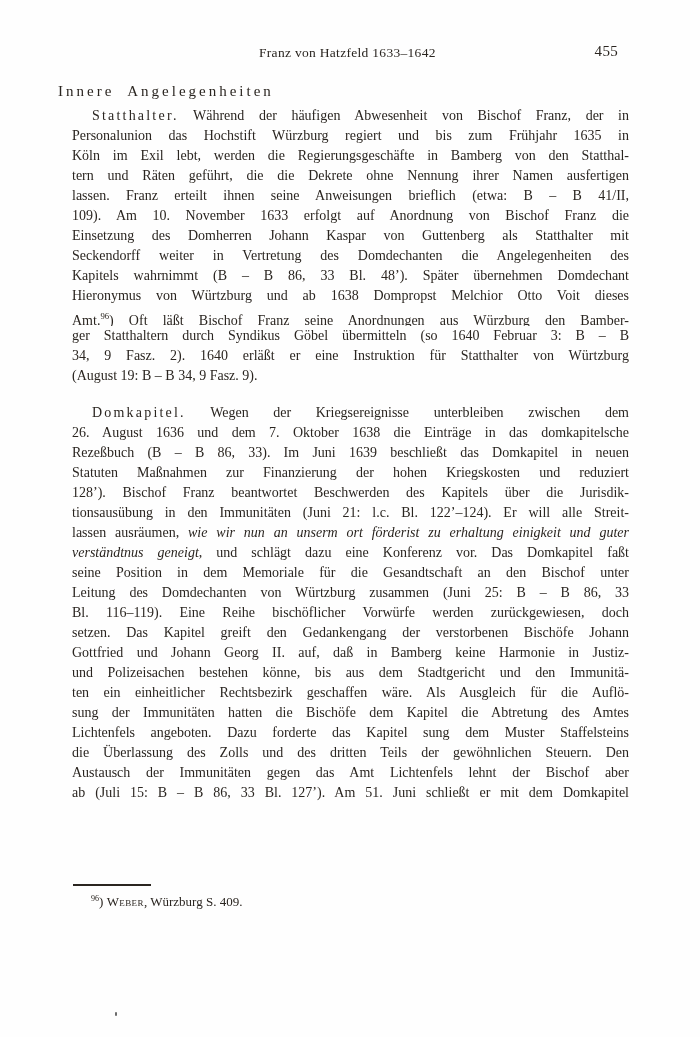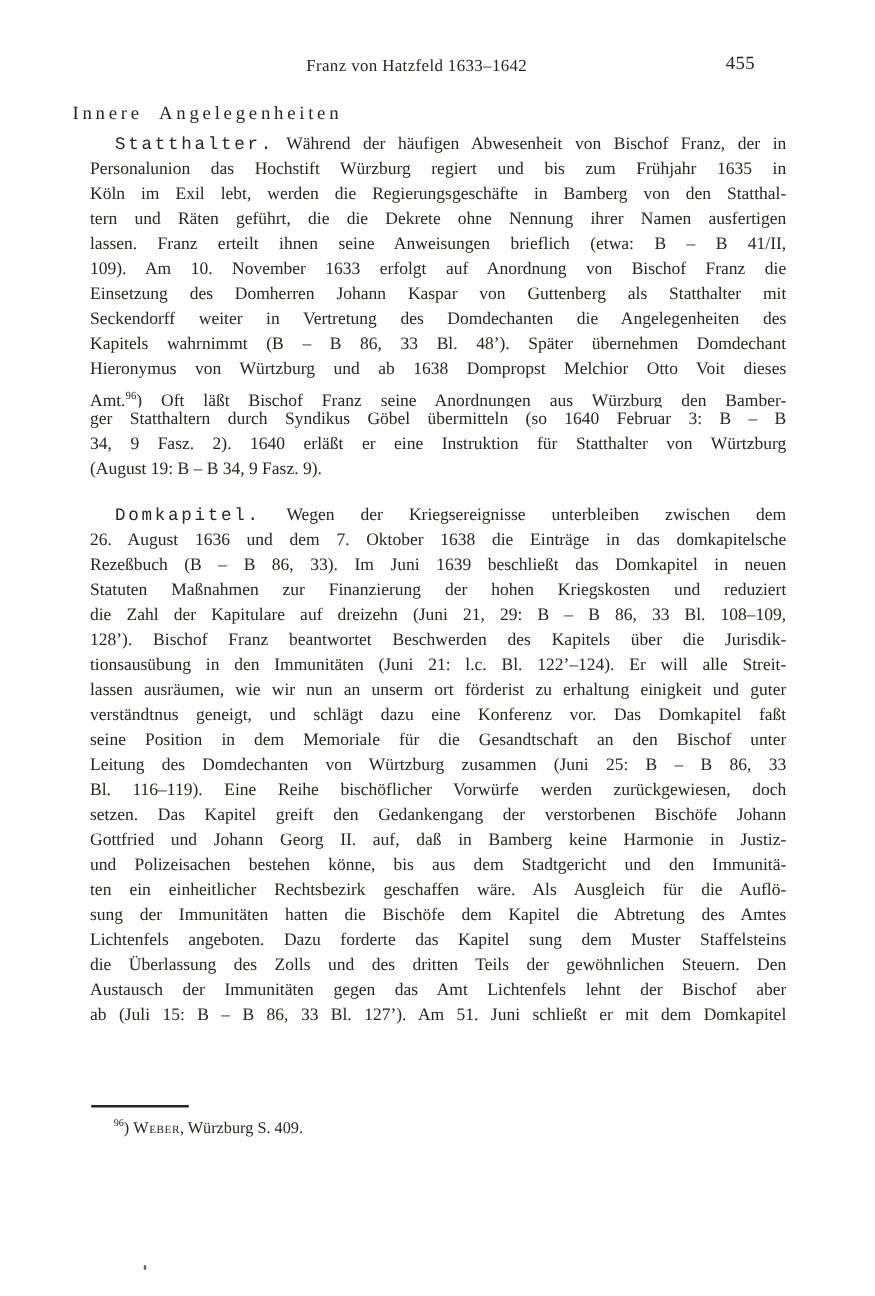--- a/index.html
+++ b/index.html
@@ -10,21 +10,21 @@
   body{
     width:700px;height:1037px;
     background:var(--paper);
     font-family:"Liberation Serif","DejaVu Serif",serif;
     color:var(--ink);
     overflow:hidden;
     position:relative;
   }
   .page{position:absolute;inset:0;}
   .running-head{
-    position:absolute;top:45px;left:74px;width:557px;height:18px;
+    position:absolute;top:45px;left:88px;width:557px;height:18px;
     font-size:13.5px;letter-spacing:.3px;
   }
   .running-title{position:absolute;left:171px;top:0;white-space:nowrap;}
   .page-number{position:absolute;right:27px;top:-2px;font-size:15px;}
   .section-heading{
     position:absolute;top:83px;left:58px;width:557px;
     font-size:15px;letter-spacing:3px;word-spacing:7px;white-space:nowrap;
   }
   .body-text{
     position:absolute;top:106px;left:72px;width:557px;
@@ -32,22 +32,22 @@
   }
   .para{margin:0;}
   .para + .para{margin-top:17px;}
   .line{
     height:20px;line-height:20px;
     text-align:justify;text-align-last:justify;
     overflow:hidden;white-space:normal;
   }
   .line.first{text-indent:20px;}
   .line.short-last{text-align:left;text-align-last:left;}
-  .s-spaced{letter-spacing:2.2px;font-family:Liberation Mono, monospace;}
-  .s-i{margin-top:44px;}
+  .s-spaced{letter-spacing:2.2px;}
+  .s-i{font-style:italic;margin-top:44px;}
   .s-sup{font-size:.62em;vertical-align:super;letter-spacing:0;}
   .s-smallcaps{font-variant:small-caps;letter-spacing:.4px;}
   .footnote-rule{
     position:absolute;top:884px;left:73px;width:78px;height:2px;
     background:var(--ink);
   }
   .footnote{
     position:absolute;top:890px;left:72px;width:557px;
     font-size:13px;line-height:18px;text-indent:19px;
   }
@@ -83,21 +83,20 @@
         <div class="line"><span>Amt.</span><span class="s-sup">96</span><span>) Oft läßt Bischof Franz seine Anordnungen aus Würzburg den Bamber-</span></div>
         <div class="line"><span>ger Statthaltern durch Syndikus Göbel übermitteln (so 1640 Februar 3: B – B</span></div>
         <div class="line"><span>34, 9 Fasz. 2). 1640 erläßt er eine Instruktion für Statthalter von Würtzburg</span></div>
         <div class="line short-last"><span>(August 19: B – B 34, 9 Fasz. 9).</span></div>
       </div>
       <div class="para">
         <div class="line first"><span class="s-spaced">Domkapitel.</span><span> Wegen der Kriegsereignisse unterbleiben zwischen dem</span></div>
         <div class="line"><span>26. August 1636 und dem 7. Oktober 1638 die Einträge in das domkapitelsche</span></div>
         <div class="line"><span>Rezeßbuch (B – B 86, 33). Im Juni 1639 beschließt das Domkapitel in neuen</span></div>
         <div class="line"><span>Statuten Maßnahmen zur Finanzierung der hohen Kriegskosten und reduziert</span></div>
-        <div class="line"><span>die Zahl der Kapitulare auf dreizehn (Juni 21, 29: B – B 86, 33 Bl. 108–109,</span></div>
         <div class="line"><span>128’). Bischof Franz beantwortet Beschwerden des Kapitels über die Jurisdik-</span></div>
         <div class="line"><span>tionsausübung in den Immunitäten (Juni 21: l.c. Bl. 122’–124). Er will alle Streit-</span></div>
         <div class="line"><span>lassen ausräumen, </span><span class="s-i">wie wir nun an unserm ort förderist zu erhaltung einigkeit und guter</span></div>
         <div class="line"><span class="s-i">verständtnus geneigt</span><span>, und schlägt dazu eine Konferenz vor. Das Domkapitel faßt</span></div>
         <div class="line"><span>seine Position in dem Memoriale für die Gesandtschaft an den Bischof unter</span></div>
         <div class="line"><span>Leitung des Domdechanten von Würtzburg zusammen (Juni 25: B – B 86, 33</span></div>
         <div class="line"><span>Bl. 116–119). Eine Reihe bischöflicher Vorwürfe werden zurückgewiesen, doch</span></div>
         <div class="line"><span>setzen. Das Kapitel greift den Gedankengang der verstorbenen Bischöfe Johann</span></div>
         <div class="line"><span>Gottfried und Johann Georg II. auf, daß in Bamberg keine Harmonie in Justiz-</span></div>
         <div class="line"><span>und Polizeisachen bestehen könne, bis aus dem Stadtgericht und den Immunitä-</span></div>

